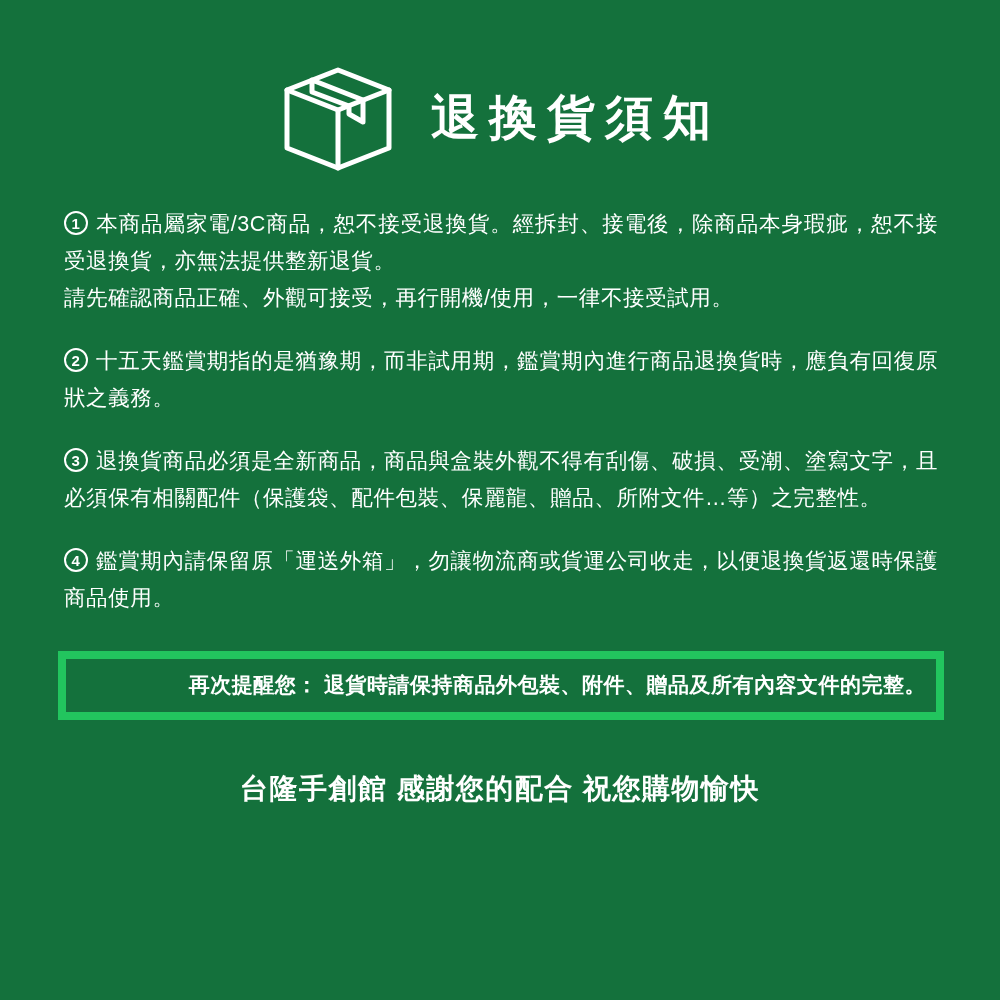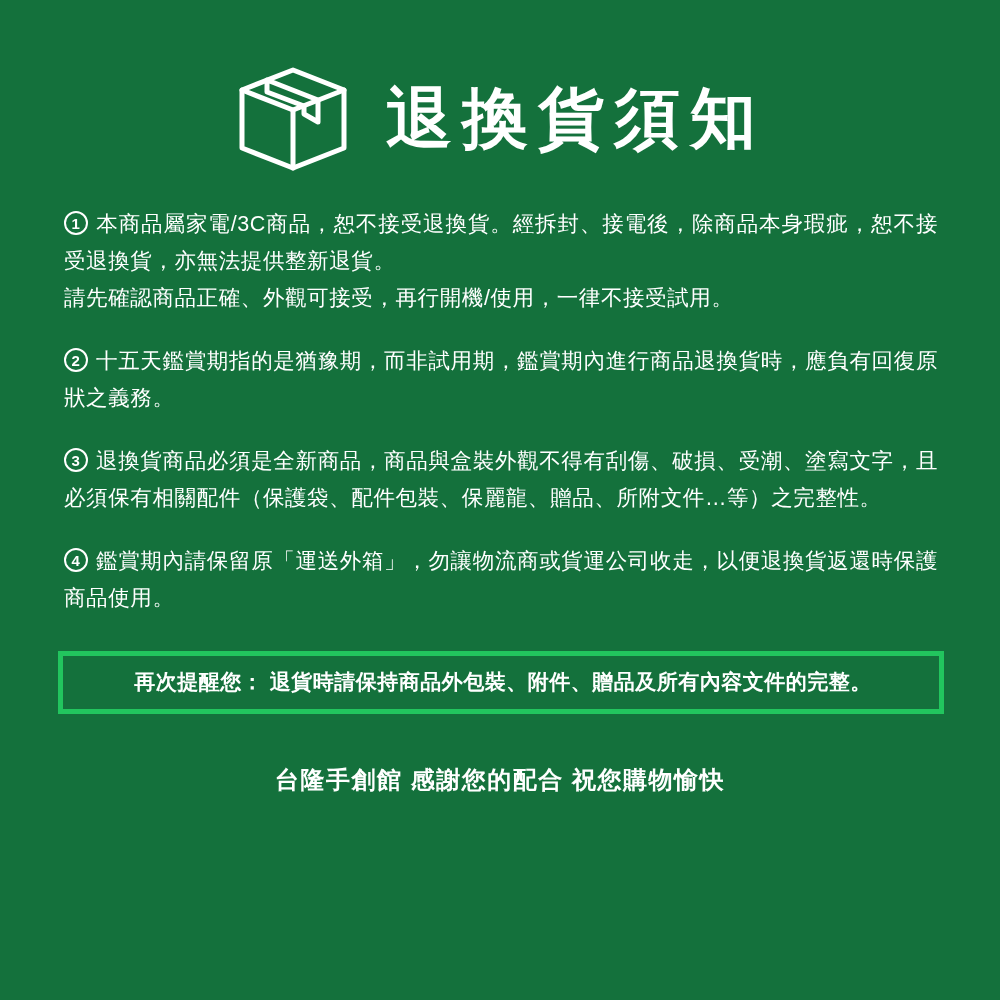--- a/index.html
+++ b/index.html
@@ -29,21 +29,21 @@
     gap: 34px;
     margin-top: 40px;
     margin-bottom: 34px;
   }
   .box-icon {
     flex: 0 0 auto;
     width: 118px;
     height: 108px;
   }
   .title {
-    font-size: 66px;
+    font-size: 48px;
     font-weight: bold;
     letter-spacing: 10px;
     line-height: 1;
     white-space: nowrap;
   }
   .content {
     padding: 0 38px 0 40px;
   }
   .item {
     font-size: 21.5px;
@@ -64,31 +64,31 @@
     border-radius: 50%;
     text-align: center;
     font-size: 15px;
     font-weight: bold;
     margin-right: 8px;
     vertical-align: 2px;
     box-sizing: border-box;
   }
   .notice-box {
     margin: 34px 32px 0 34px;
-    border: 5px solid #22c55e;
+    border: 8px solid #22c55e;
     padding: 12px 10px 13px 14px;
-    text-align: center;
+    text-align: right;
     font-size: 21px;
     font-weight: bold;
     letter-spacing: 0.5px;
   }
   .footer {
     margin-top: 50px;
     text-align: center;
-    font-size: 24px;
+    font-size: 28px;
     font-weight: bold;
     letter-spacing: 1.5px;
   }
 </style>
 </head>
 <body>
 
 <div class="poster">
 
   <div class="header">

